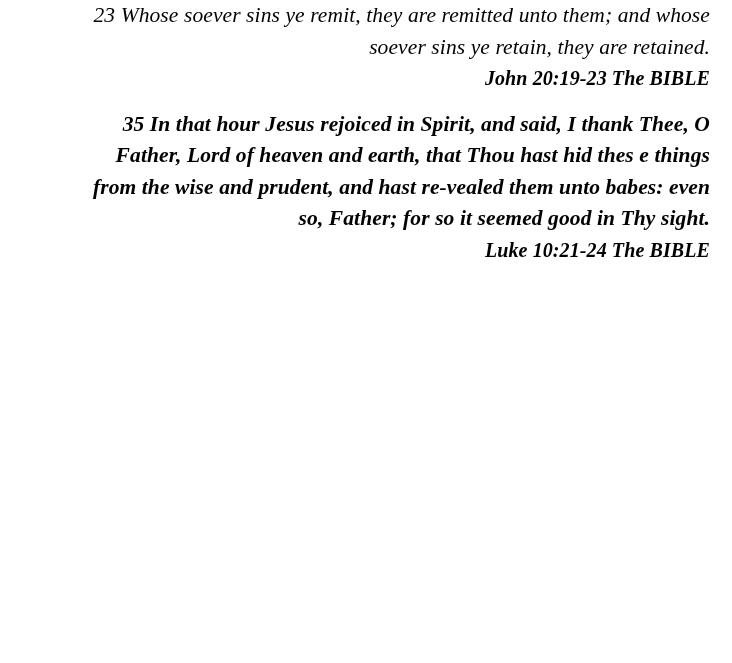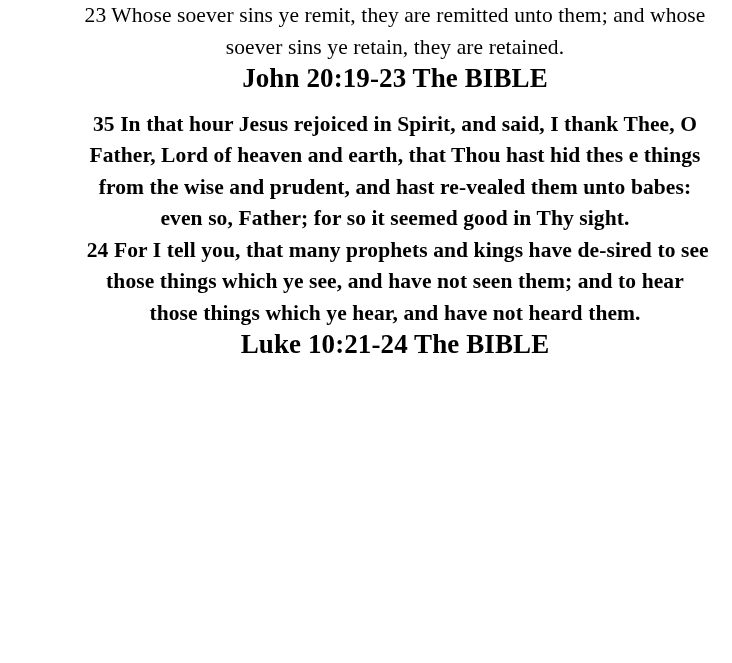--- a/index.html
+++ b/index.html
@@ -18,32 +18,33 @@
     box-sizing: border-box;
     width: 732px;
     height: 663px;
     padding: 0px 22px 0px 80px;
     background: #ffffff;
   }
   .para {
     margin: 0;
     font-size: 21.5px;
     line-height: 31.5px;
-    text-align: center;
+    text-align: right;
     letter-spacing: 0.1px;
+    font-style: italic;
   }
   .plain {
     font-weight: 400;
   }
   .bold {
     font-weight: 700;
   }
   .citation {
     font-weight: 700;
-    font-size: 27px;
+    font-size: 20px;
     line-height: 31.5px;
     margin: 0;
   }
   .block-gap {
     height: 14px;
   }
   .indent-space {
     white-space: pre-wrap;
   }
 </style>
@@ -55,17 +56,16 @@
   <p class="para plain indent-space">23 Whose soever sins ye remit, they are remitted unto them; and whose soever sins ye retain, they are retained.</p>
 
   <p class="para citation">John 20:19-23  The BIBLE</p>
 
   <div class="block-gap"></div>
 
   <p class="para bold indent-space">35 In that hour Jesus rejoiced in Spirit, and said, I thank Thee, O Father, Lord of heaven and earth, that Thou hast hid thes e things from the wise and prudent, and hast re-vealed them unto babes: even so, Father; for so it seemed good in Thy sight.</p>
 
 
 
-  <p class="para bold indent-space"> 24 For I tell you, that many prophets and kings have de-sired to see those things which ye see, and have not seen them; and to hear those things which ye hear, and have not heard them.</p>
 
   <p class="para citation">Luke 10:21-24  The BIBLE</p>
 
 </div>
 
 </body></html>

